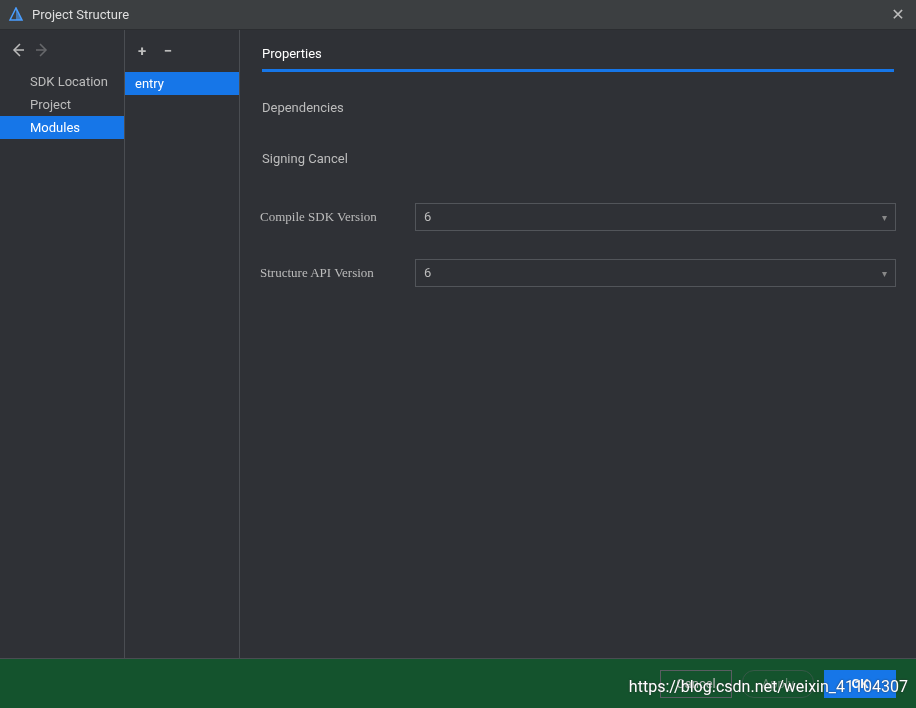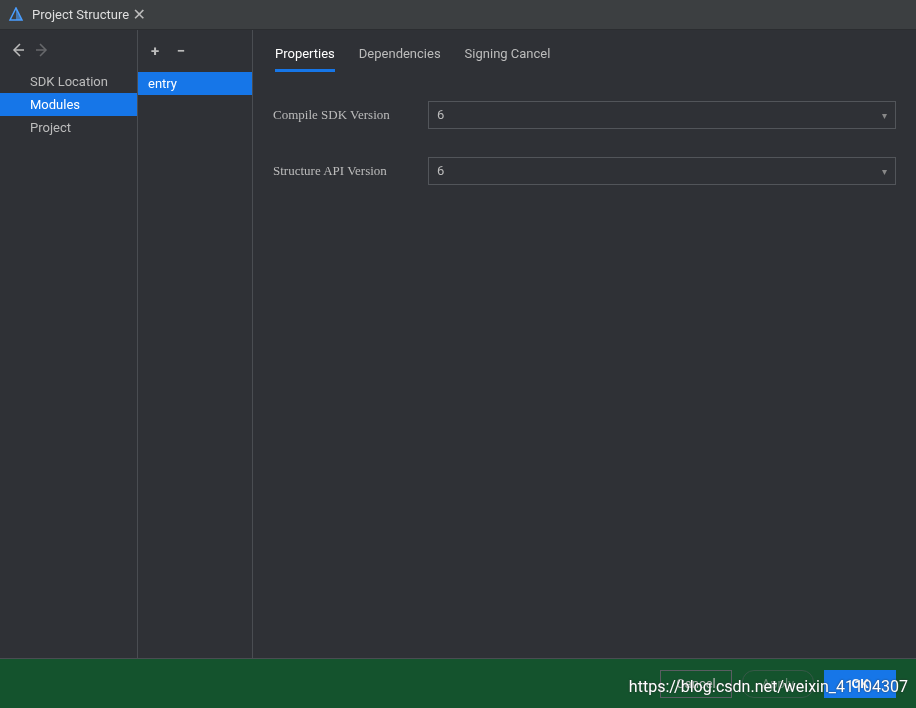--- a/index.html
+++ b/index.html
@@ -17,21 +17,21 @@
       overflow: hidden;
       position: relative;
     }
     .titlebar {
       height: 30px;
       background: #3c3f41;
       border-bottom: 1px solid #2b2d30;
       display: flex;
       align-items: center;
       padding: 0 8px;
-      justify-content: flex-start;
+      justify-content: space-between;
     }
     .titlebar-left {
       display: flex;
       align-items: center;
       gap: 8px;
     }
     .app-icon {
       width: 16px;
       height: 16px;
       display: flex;
@@ -48,21 +48,21 @@
       cursor: pointer;
       width: 20px;
       text-align: center;
     }
     .main-container {
       display: flex;
       height: 628px;
       background: #2F3136;
     }
     .left-sidebar {
-      width: 138px;
+      width: 125px;
       border-right: 1px solid #4a4d52;
       padding-top: 12px;
       background: #2F3136;
     }
     .nav-arrows {
       display: flex;
       gap: 8px;
       padding: 0 10px;
       margin-bottom: 12px;
       align-items: center;
@@ -119,20 +119,21 @@
     .content-panel {
       flex: 1;
       background: #2F3136;
       padding-top: 12px;
     }
     .tabs {
       display: flex;
       gap: 24px;
       padding: 0 22px;
       margin-bottom: 4px;
+      flex-direction: column;
     }
     .tab {
       padding: 4px 0 8px 0;
       cursor: pointer;
       color: #bcbcbc;
       font-size: 13px;
     }
     .tab.active {
       color: #ffffff;
       border-bottom: 3px solid #1676e8;
@@ -243,22 +244,22 @@
           </svg>
       </span>
       <span class="arrow-icon arrow-disabled">
         <svg width="16" height="16" viewBox="0 0 16 16">
             <path d="M6 2 L12 8 L6 14" stroke="#bcbcbc" stroke-width="1.5" fill="none"></path>
             <path d="M12 8 L2 8" stroke="#bcbcbc" stroke-width="1.5"></path>
           </svg>
       </span>
     </div>
     <div class="sidebar-item">SDK Location</div>
+    <div class="sidebar-item">Project</div>
     <div class="sidebar-item selected">Modules</div>
-    <div class="sidebar-item">Project</div>
   </div>
 
   <div class="module-list">
     <div class="module-toolbar">
       <span class="toolbar-btn">+</span>
       <span class="toolbar-btn">−</span>
     </div>
     <div class="module-item selected">entry</div>
   </div>
 

